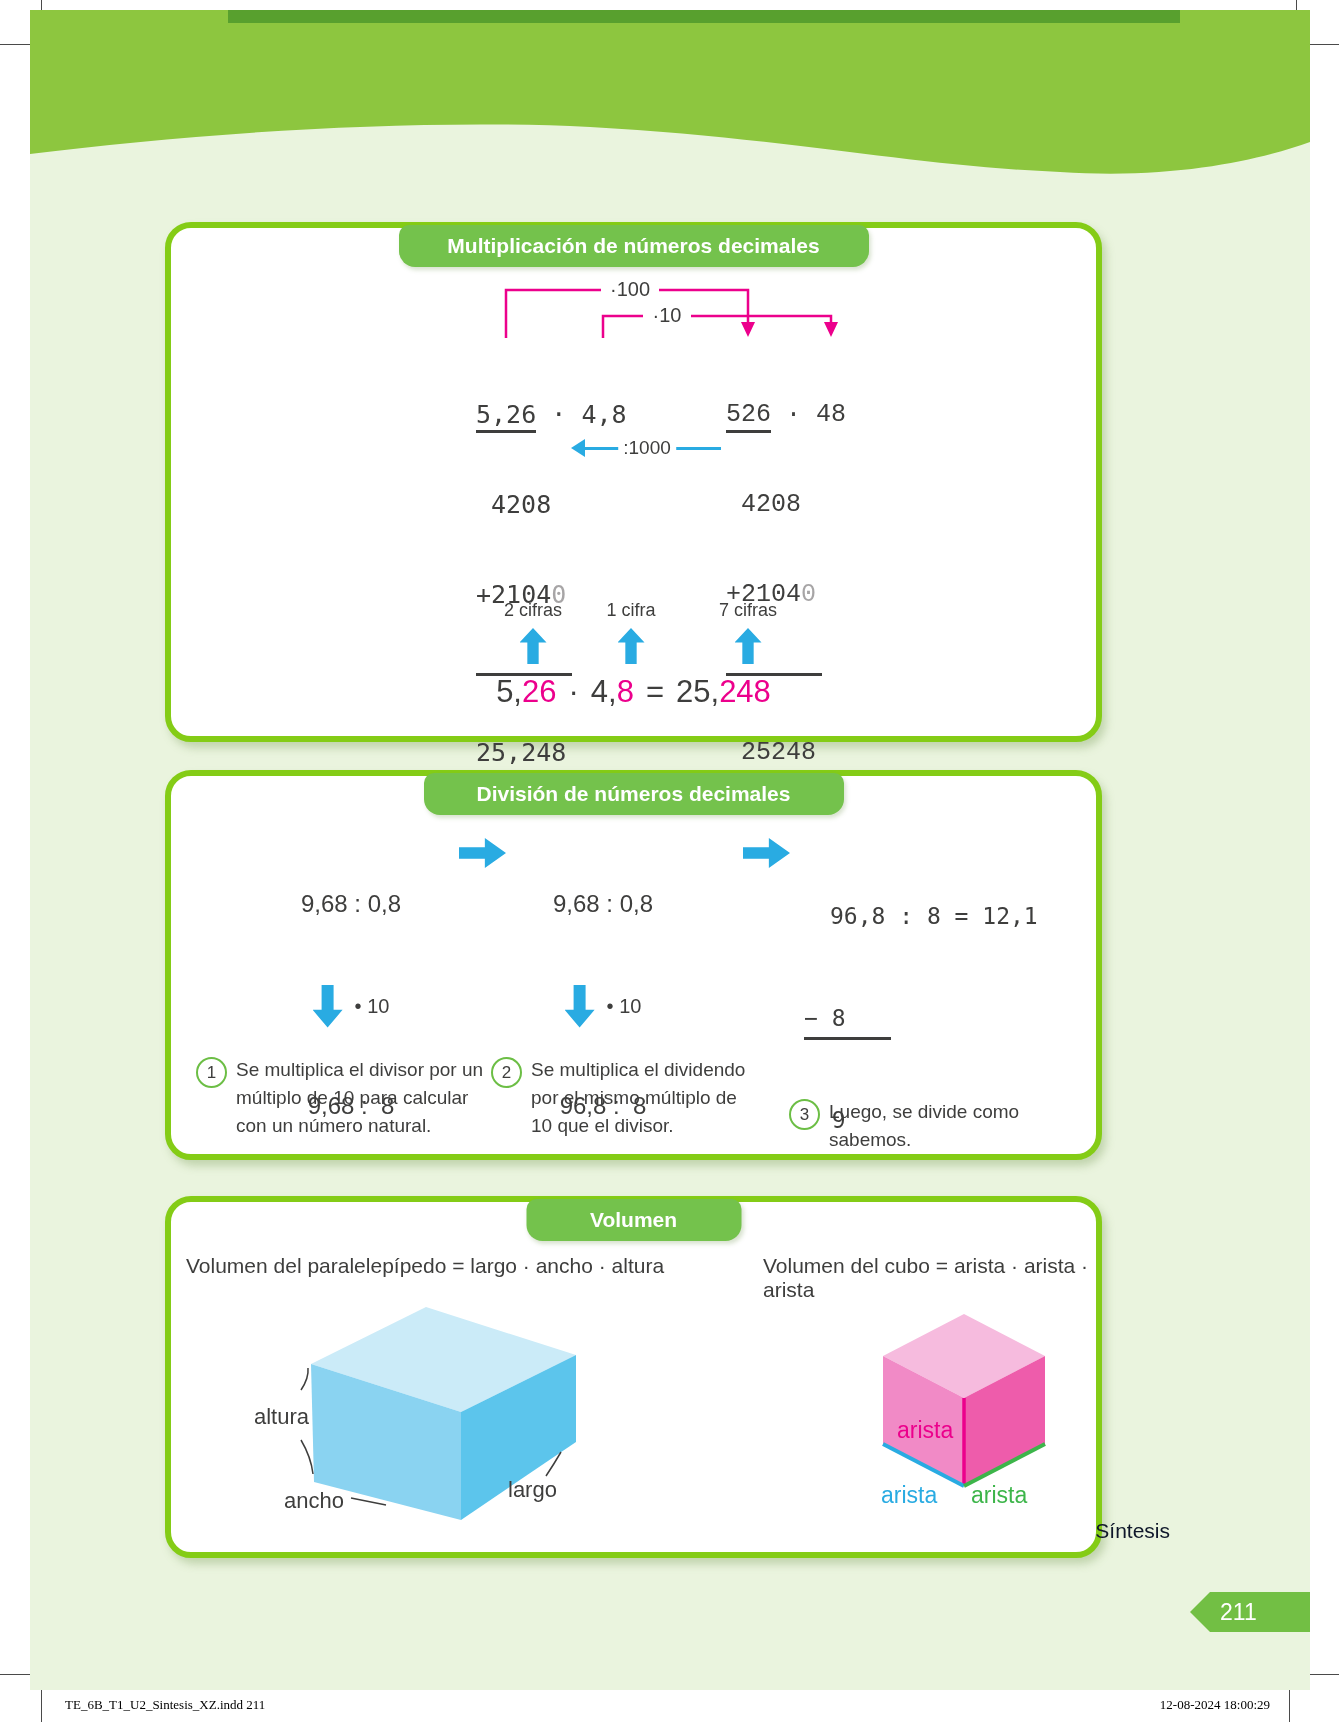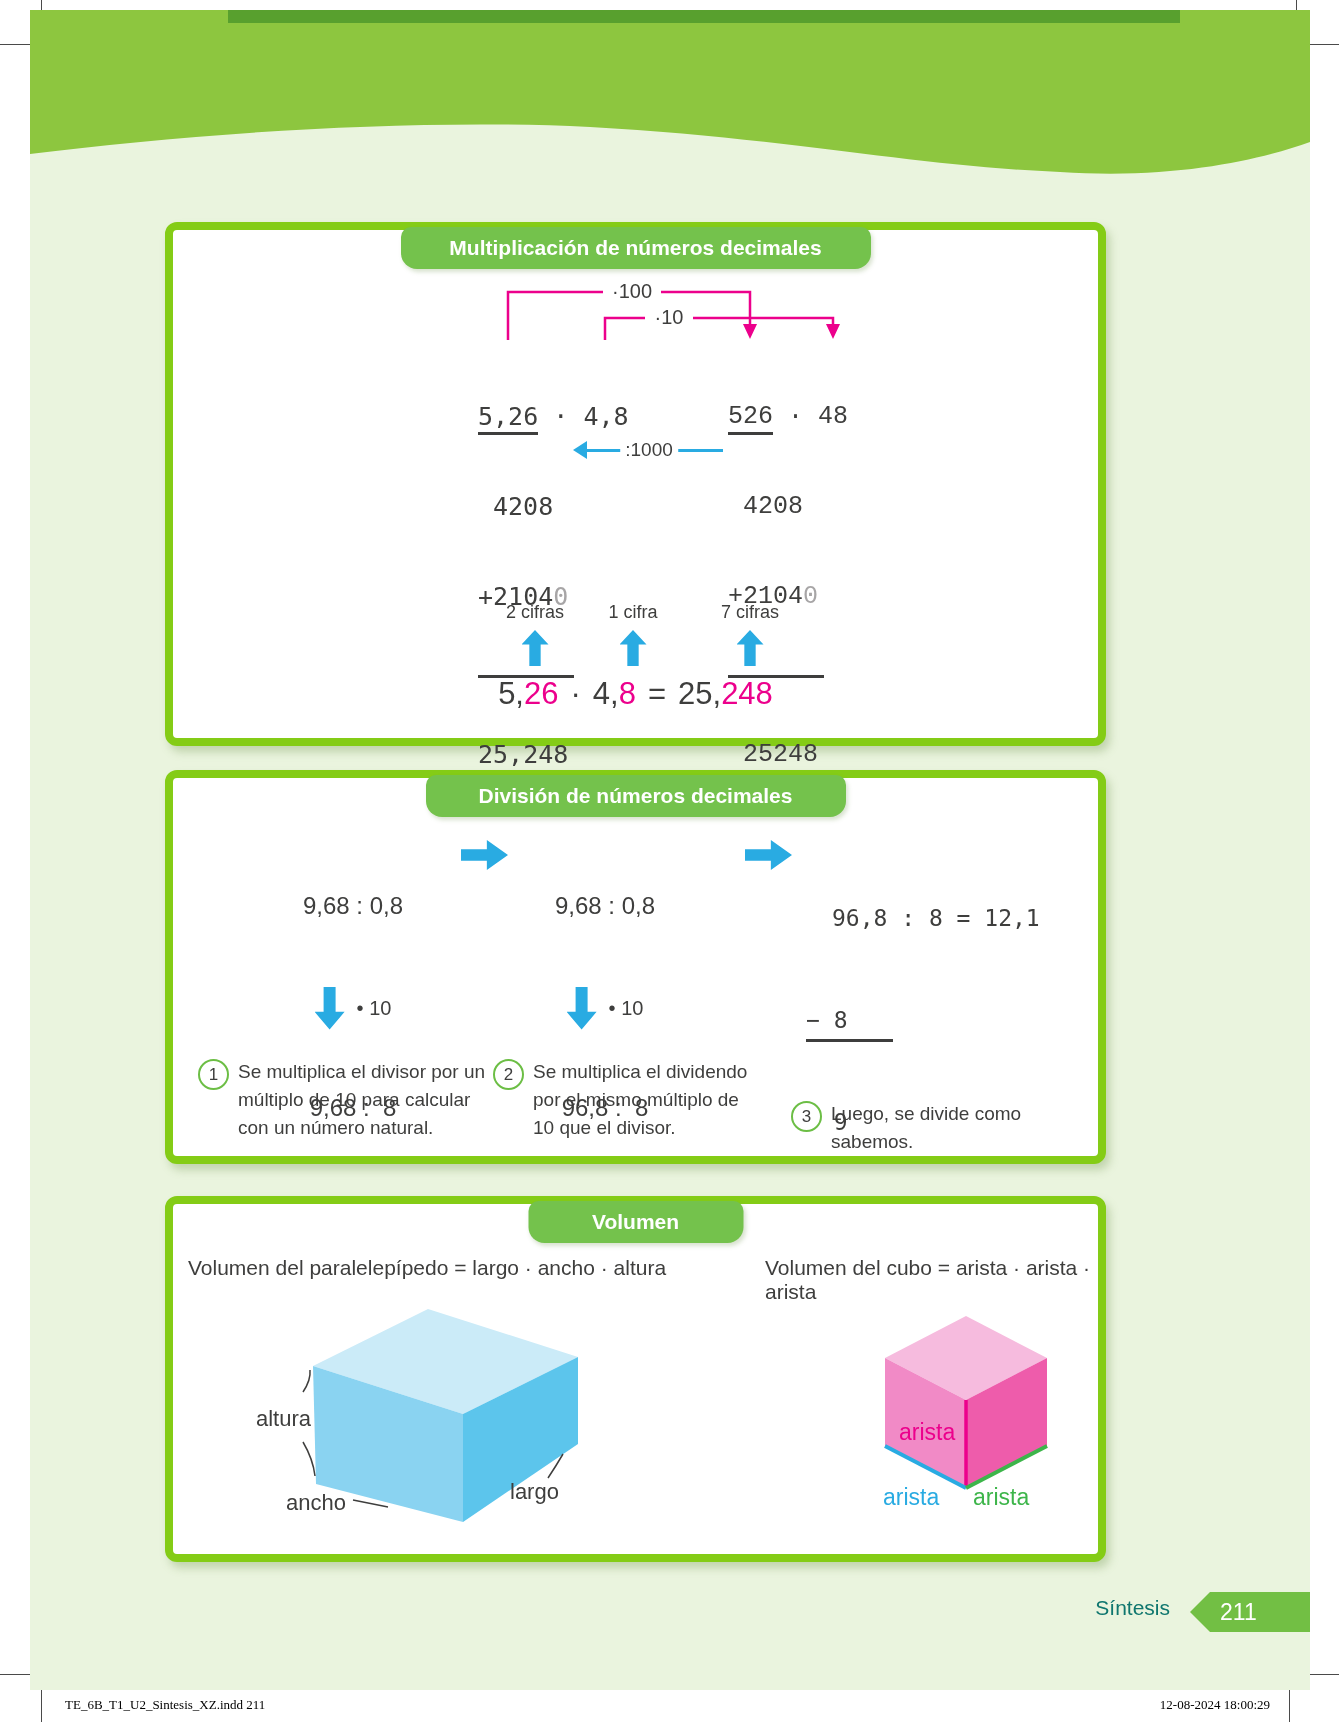--- a/index.html
+++ b/index.html
@@ -2,22 +2,22 @@
 <html><head>
 <meta charset="utf-8">
 <style>
   html,body{margin:0;padding:0;background:#fff;}
   .page{position:relative;width:1339px;height:1722px;background:#fff;overflow:hidden;
         font-family:"Liberation Sans",sans-serif;color:#3E3E3D;}
   .cm{position:absolute;background:#4a4a4a;}
   .pagebg{position:absolute;left:30px;top:10px;width:1280px;height:1680px;background:#EAF4DE;}
   .wave{position:absolute;left:0;top:0;width:1280px;height:175px;display:block;}
   
-  .gbox{position:absolute;left:165px;width:925px;background:#fff;border:8px solid #84cc16;
-        border-radius:12px;box-shadow:4px 6px 8px rgba(125,160,95,.38);}
+  .gbox{position:absolute;left:165px;width:925px;background:#fff;border:6px solid #84cc16;
+        border-radius:26px;box-shadow:4px 6px 8px rgba(125,160,95,.38);}
   .box1{top:222px;height:508px;}
   .box2{top:770px;height:378px;}
   .box3{top:1196px;height:350px;}
   .badge{position:absolute;top:-3px;left:50%;transform:translateX(-50%);background:#74C24C;color:#fff;
          font-weight:bold;font-size:21px;text-align:center;height:42px;line-height:42px;
          border-radius:10px 10px 16px 16px;box-shadow:2px 3px 4px rgba(125,160,95,.3);}
   .b1{width:470px}.b2{width:420px}.b3{width:215px}
   
   .bracketsvg{position:absolute;left:300px;top:48px;}
   .blabel{position:absolute;background:#fff;font-size:20px;text-align:center;}
@@ -69,21 +69,21 @@
        display:flex;align-items:center;justify-content:center;font-size:17px;margin-top:1px;}
   .stext{font-size:19px;line-height:28px;text-align:left;}
   
   .vf{position:absolute;top:52px;font-size:21px;}
   .vfl{left:15px;}.vfr{left:592px;}
   .vsvg{position:absolute;}
   .boxsvg{left:75px;top:90px;}
   .cubesvg{left:618px;top:88px;}
   text{font-family:"Liberation Sans",sans-serif;}
   
-  .sintesis{position:absolute;left:1040px;top:1596px;width:130px;text-align:right;font-size:21px;color:#0f766e;}
+  .sintesis{position:absolute;left:1040px;top:1519px;width:130px;text-align:right;font-size:21px;color:#0f172a;}
   .pagetag{position:absolute;left:1190px;top:1592px;width:120px;height:40px;background:#72BF44;
            clip-path:polygon(0 50%,20px 0,100% 0,100% 100%,20px 100%);color:#fff;font-size:23px;
            line-height:40px;padding-left:30px;box-sizing:border-box;}
   .printline{position:absolute;top:1697px;font-family:"Liberation Serif",serif;font-size:13px;color:#000000;}
   .pl-left{left:65px;}
   .pl-right{left:1100px;width:170px;text-align:right;}
 </style>
 </head>
 <body>
 

